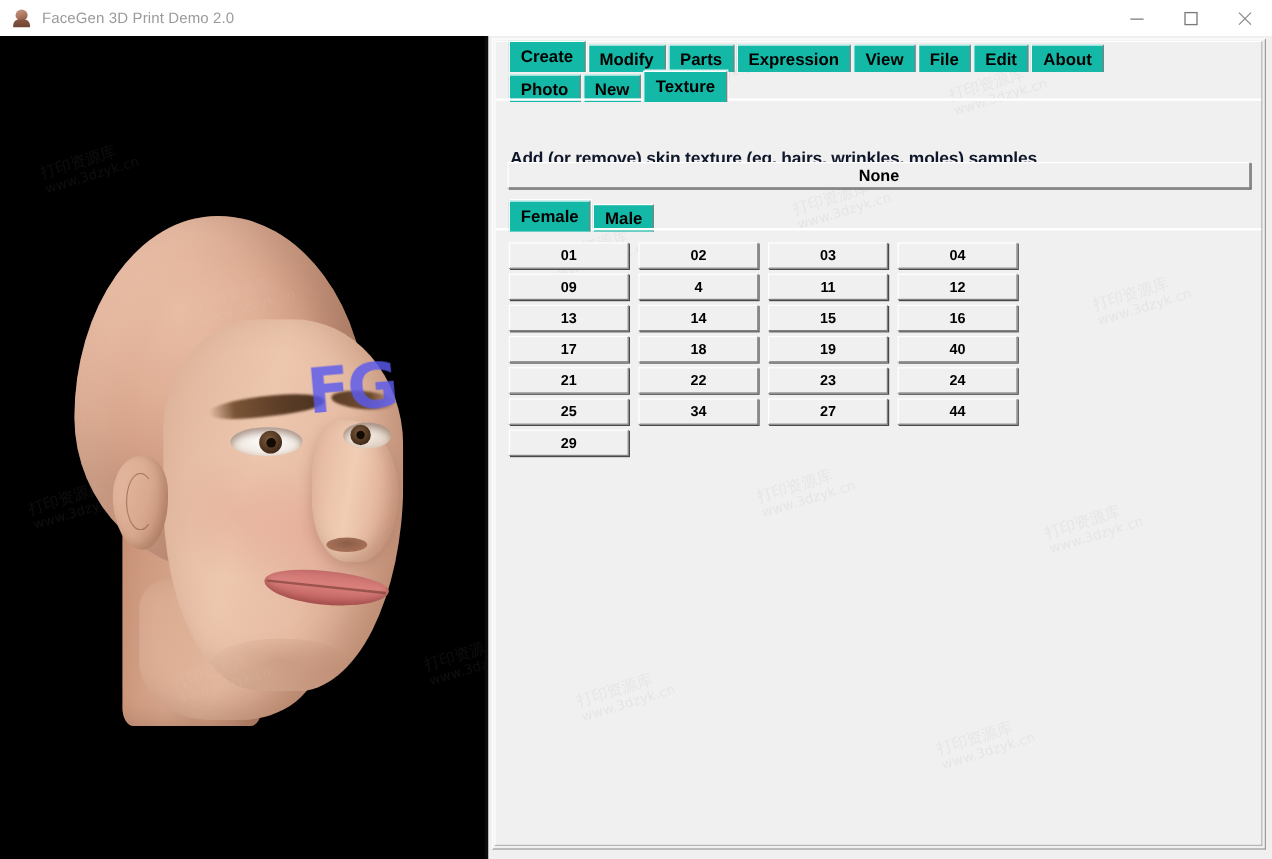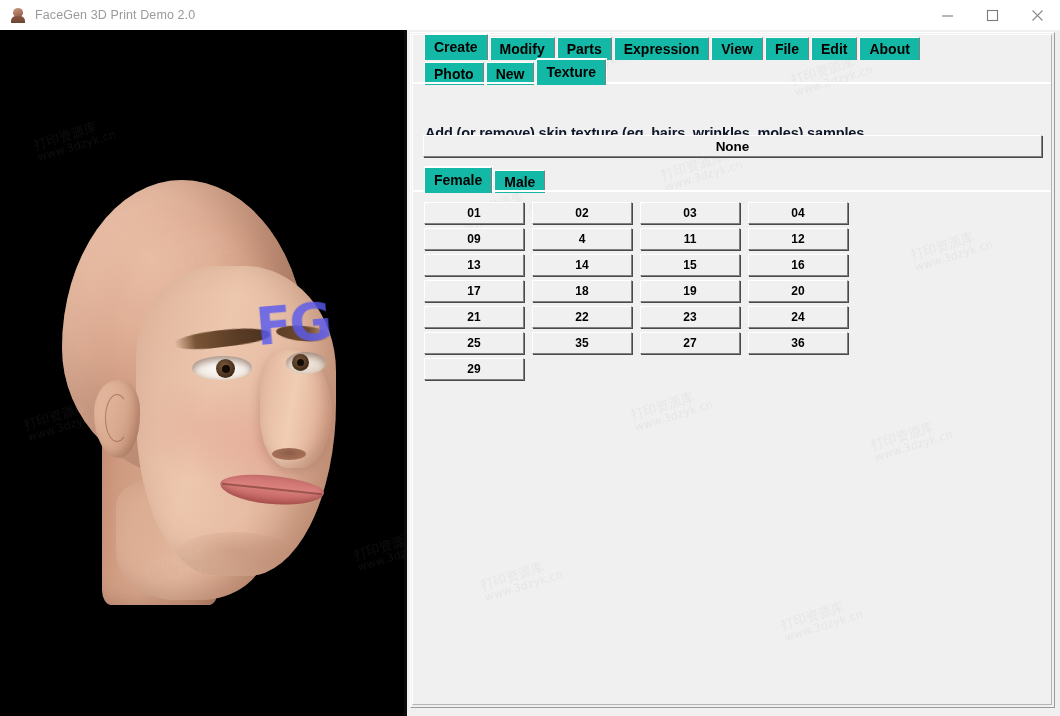--- a/index.html
+++ b/index.html
@@ -486,32 +486,32 @@
         <div class="grid-row">
           <div class="btn grid-btn">13</div>
           <div class="btn grid-btn">14</div>
           <div class="btn grid-btn">15</div>
           <div class="btn grid-btn">16</div>
         </div>
         <div class="grid-row">
           <div class="btn grid-btn">17</div>
           <div class="btn grid-btn">18</div>
           <div class="btn grid-btn">19</div>
-          <div class="btn grid-btn">20</div>
+          <div class="btn grid-btn">40</div>
         </div>
         <div class="grid-row">
           <div class="btn grid-btn">21</div>
           <div class="btn grid-btn">22</div>
           <div class="btn grid-btn">23</div>
           <div class="btn grid-btn">24</div>
         </div>
         <div class="grid-row">
           <div class="btn grid-btn">25</div>
-          <div class="btn grid-btn">35</div>
+          <div class="btn grid-btn">34</div>
           <div class="btn grid-btn">27</div>
-          <div class="btn grid-btn">36</div>
+          <div class="btn grid-btn">44</div>
         </div>
         <div class="grid-row">
           <div class="btn grid-btn">29</div>
         </div>
       </div>
   </div>
 </div>
 
 </body></html>

